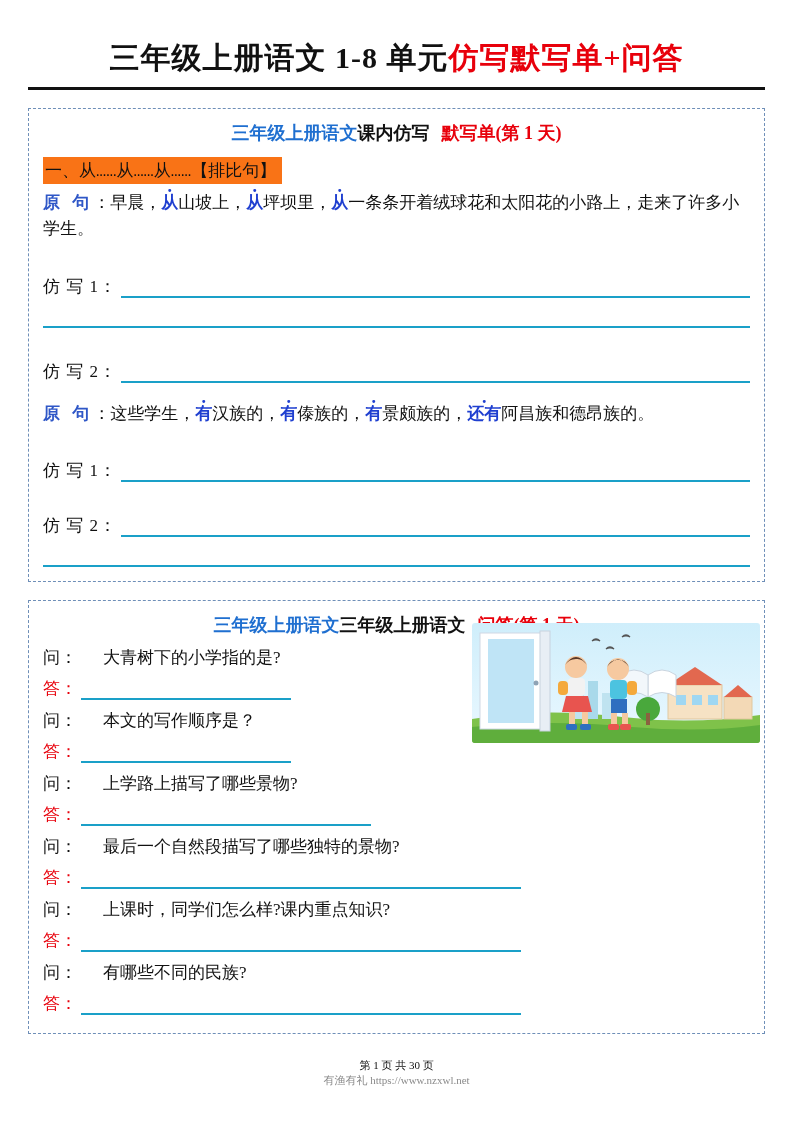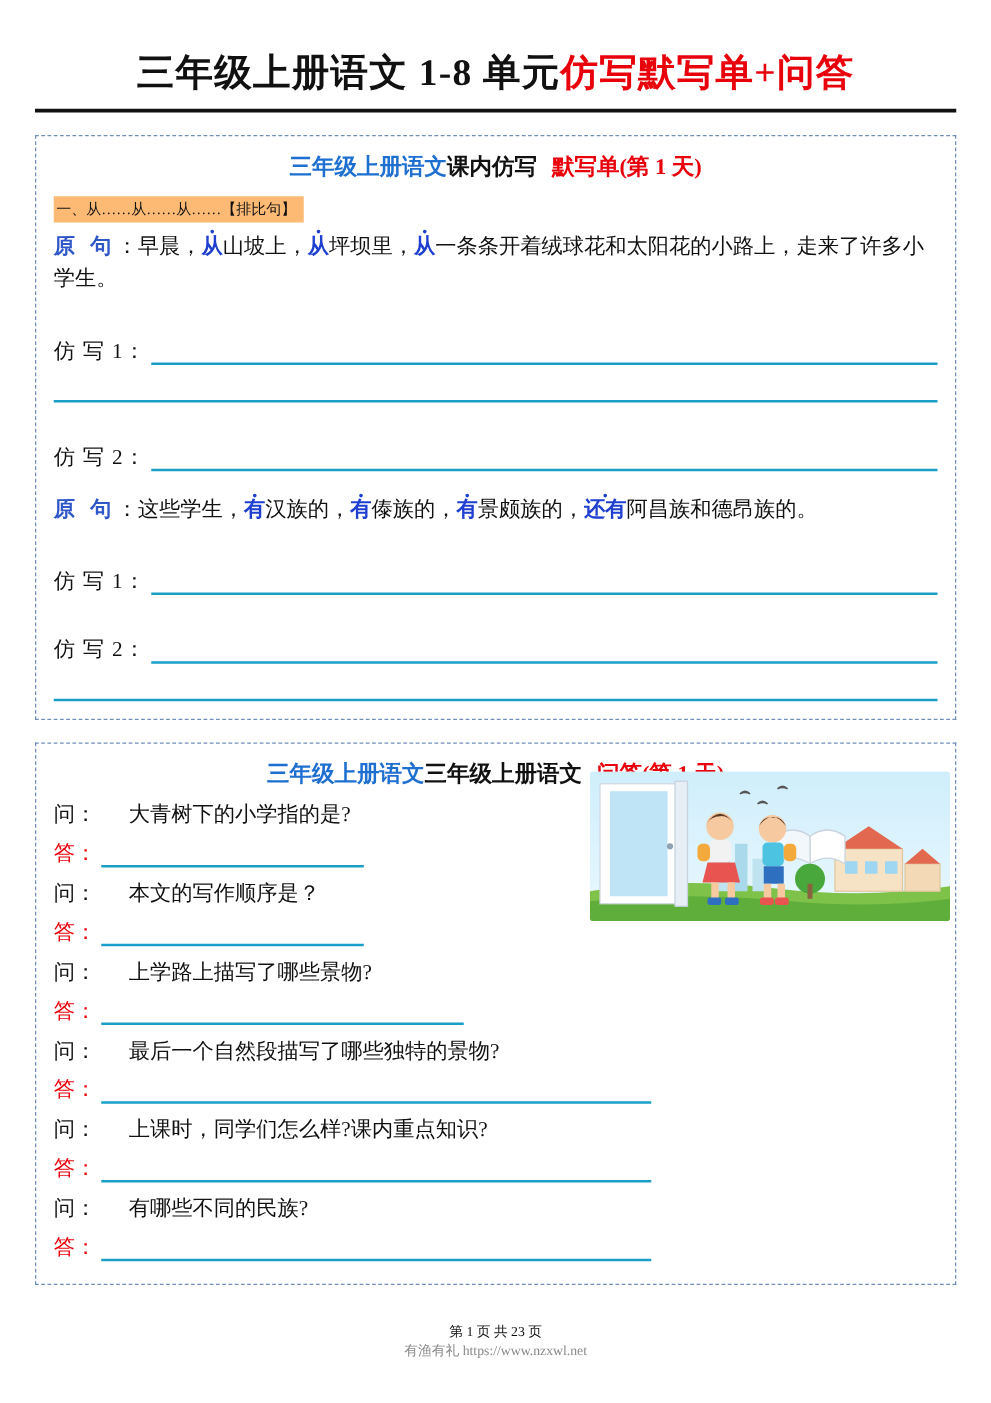--- a/index.html
+++ b/index.html
@@ -43,27 +43,28 @@
     font-weight:bold;
     margin:2px 0 6px 0;
     white-space:nowrap;
   }
   .bt-blue{color:#1f6fd0;}
   .bt-dark{color:#111;}
   .bt-red{color:#e8000b;margin-left:12px;}
 
   
   .sec-head{
-    font-size:12px;
+    font-size:17px;
     color:#111;
     display:inline-block;
-    background:#fdba74;
+    background:#f97316;
     padding:2px 6px 2px 2px;
     margin:6px 0 4px 0;
     white-space:nowrap;
+    font-family:Liberation Mono, monospace;
   }
 
   
   .orig{
     font-size:17px;
     line-height:1.55;
     color:#111;
     margin:2px 0 4px 0;
   }
   .orig .lab{color:#2f57c7;font-weight:bold;letter-spacing:4px;}
@@ -307,17 +308,17 @@
       <span class="q-lab">问：</span>
       <span class="q-text">有哪些不同的民族?</span>
     </div>
     <div class="a-row">
       <span class="a-lab">答：</span>
       <span class="a-rule" style="width:440px"></span>
     </div>
   </div>
 
   <div class="footer">
-    <span class="pg">第 1 页 共 23 页</span><br>
+    <span class="pg">第 1 页 共 30 页</span><br>
     <span class="wm">有渔有礼 https://www.nzxwl.net</span>
   </div>
 
 </div>
 
 </body></html>

